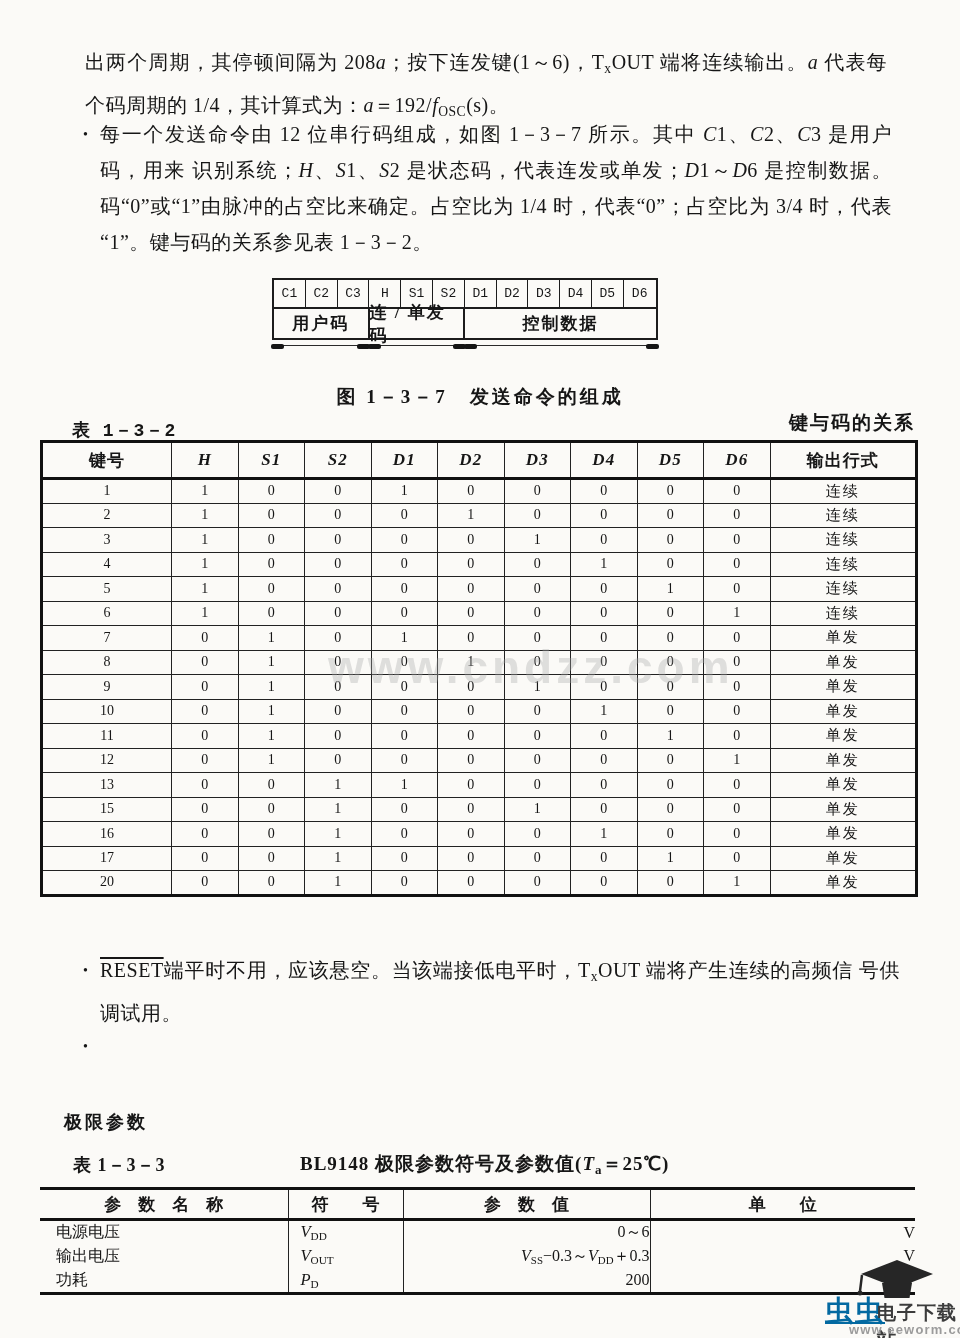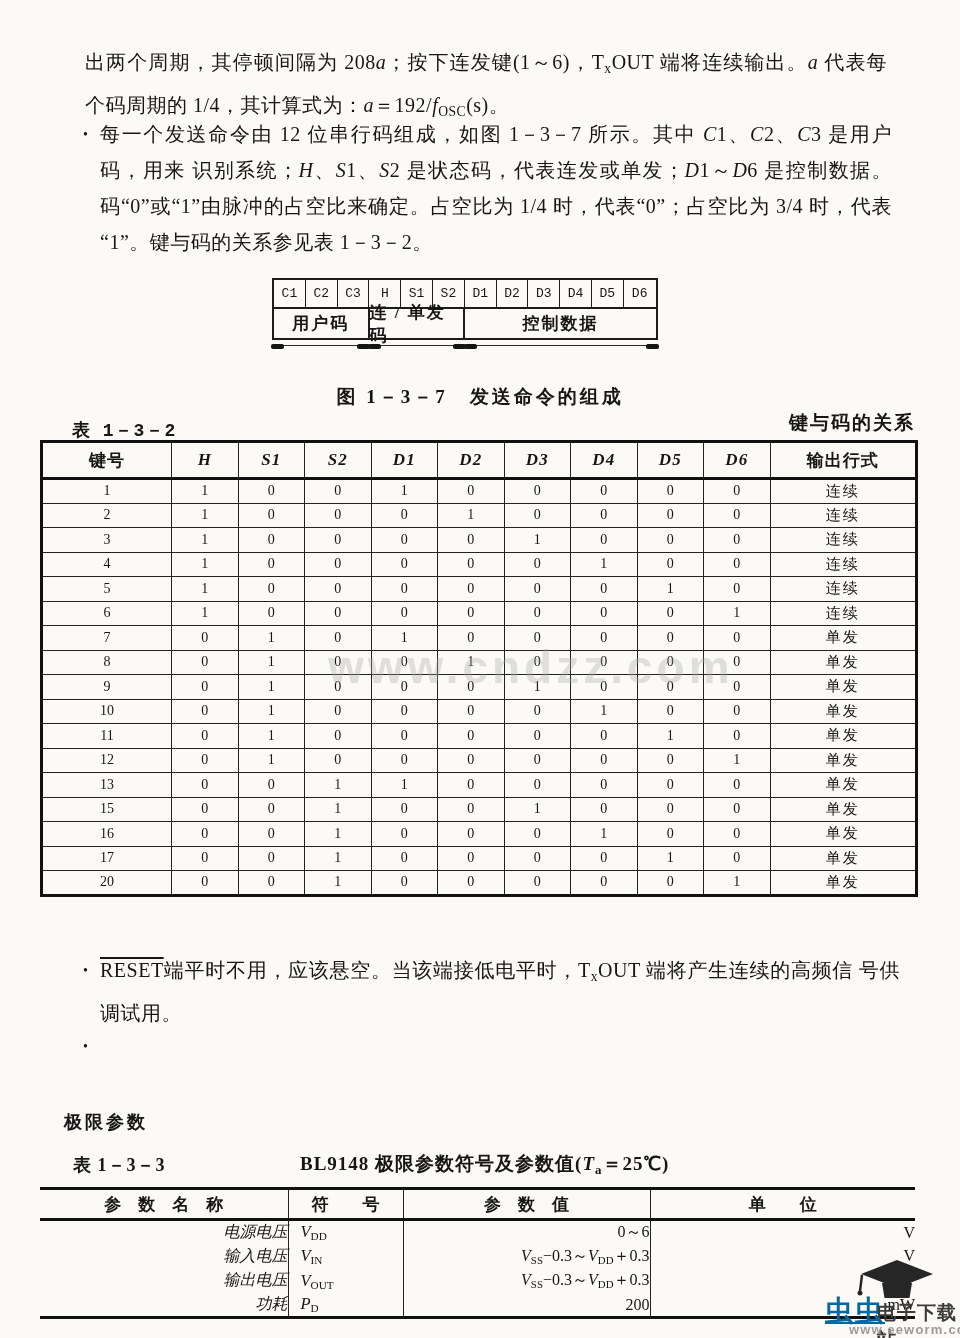--- a/index.html
+++ b/index.html
@@ -78,21 +78,21 @@
   .limtable { position: absolute; left: 40px; top: 1187px; width: 875px;
               border-collapse: collapse; table-layout: fixed;
               border-top: 3px solid #111; border-bottom: 3px solid #111; }
   .limtable th, .limtable td { padding: 0; }
   .limtable thead tr { height: 31px; }
   .limtable thead th { font-size: 17px; font-weight: bold; text-align: center;
                        border-bottom: 3px solid #111; }
   .limtable th + th, .limtable td + td { border-left: 1.5px solid #222; }
   .limtable tbody tr { height: 24.5px; }
   .limtable tbody td { font-size: 16px; }
-  .limtable td.name { text-align: right; padding-left: 16px; font-style: italic; }
+  .limtable td.name { text-align: left; padding-left: 16px; }
   .limtable td.sym  { text-align: left; padding-left: 12px; font-size: 16.5px; }
   .limtable td.val, .limtable td.unit { text-align: right; }
 
   
   .site-logo { position: absolute; left: 813px; top: 1256px; width: 147px; height: 82px; pointer-events: none; }
   .site-logo svg { position: absolute; left: 36px; top: 0; }
   .logo-cn   { position: absolute; left: 12px;  top: 36px; color: #0369a1;
                font: bold 28px "Liberation Sans", sans-serif; letter-spacing: 2px; text-decoration: underline; }
   .logo-desc { position: absolute; left: 64px; top: 44px; color: #3c3c3c;
                font: bold 19px "Liberation Sans", sans-serif; letter-spacing: 1px; }
@@ -429,26 +429,20 @@
         </tr>
       </thead>
     <tbody>
         <tr>
           <td class="name">电源电压</td>
           <td class="sym"><span class="sg-i">V</span><span class="sg-sub">DD</span></td>
           <td class="val"><span class="sg-n">0～6</span></td>
           <td class="unit">V</td>
         </tr>
         <tr>
-          <td class="name">输入电压</td>
-          <td class="sym"><span class="sg-i">V</span><span class="sg-sub">IN</span></td>
-          <td class="val"><span class="sg-i">V</span><span class="sg-sub">SS</span><span class="sg-n">−0.3～</span><span class="sg-i">V</span><span class="sg-sub">DD</span><span class="sg-n">＋0.3</span></td>
-          <td class="unit">V</td>
-        </tr>
-        <tr>
           <td class="name">输出电压</td>
           <td class="sym"><span class="sg-i">V</span><span class="sg-sub">OUT</span></td>
           <td class="val"><span class="sg-i">V</span><span class="sg-sub">SS</span><span class="sg-n">−0.3～</span><span class="sg-i">V</span><span class="sg-sub">DD</span><span class="sg-n">＋0.3</span></td>
           <td class="unit">V</td>
         </tr>
         <tr>
           <td class="name">功耗</td>
           <td class="sym"><span class="sg-i">P</span><span class="sg-sub">D</span></td>
           <td class="val"><span class="sg-n">200</span></td>
           <td class="unit">mW</td>

